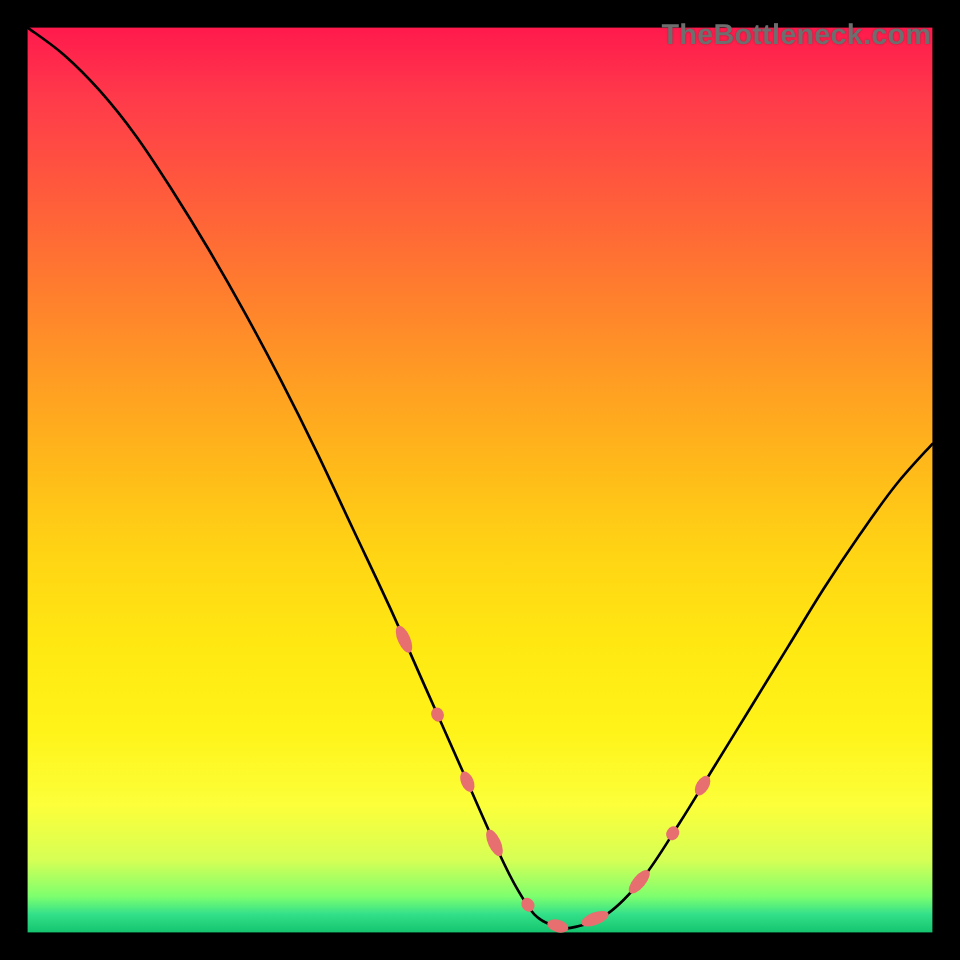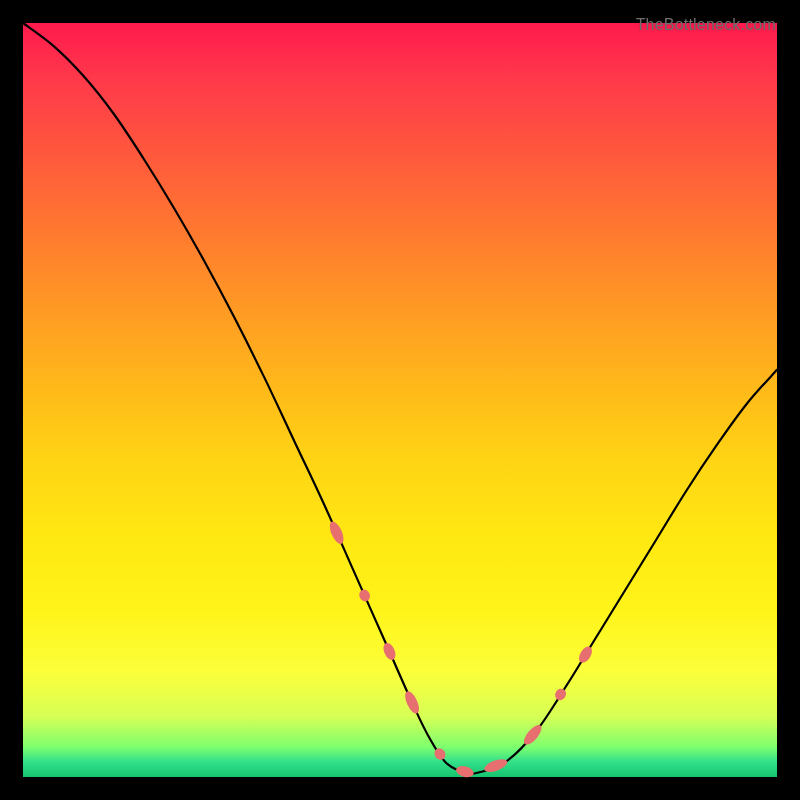--- a/index.html
+++ b/index.html
@@ -40,22 +40,22 @@
       #7eff6e 96%,
       #33e08a 98%,
       #15c46f 100%
     );
   }
   .watermark {
     position: absolute;
     top: -2px;
     right: 6px;
     color: #6e6e6e;
-    font-size: 16px;
-    font-weight: 400;
+    font-size: 24px;
+    font-weight: 700;
     letter-spacing: 0.2px;
     z-index: 10;
     text-shadow: 0 0 2px rgba(0,0,0,0.25);
   }
   svg.curve {
     position: absolute;
     left: 0;
     top: 0;
     width: 754px;
     height: 754px;

